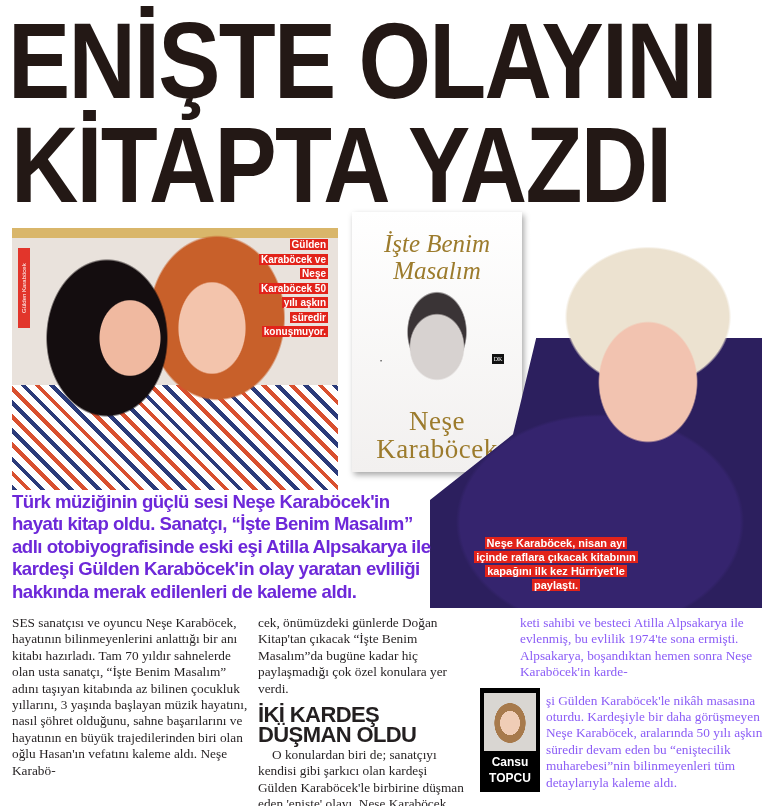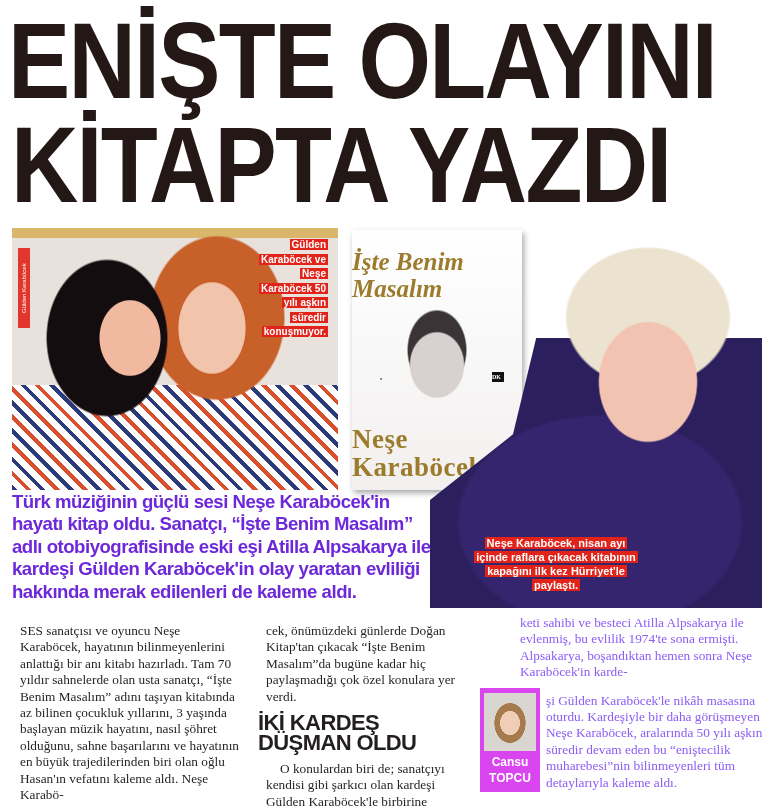--- a/index.html
+++ b/index.html
@@ -41,28 +41,28 @@
     position:absolute; right:10px; top:10px; width:74px;
     text-align:right; font-size:10px; font-weight:bold; line-height:14.5px; color:#fff;
   }
   .redcap span {
     background:#e2231a; color:#fff; padding:0 2px;
     box-decoration-break:clone; -webkit-box-decoration-break:clone;
   }
 
   
   .book {
-    position:absolute; left:352px; top:230px; width:170px; height:260px;
+    position:absolute; left:352px; top:212px; width:170px; height:260px;
     background:
       radial-gradient(ellipse 48px 58px at 85px 135px, #d7d2d0 0 55%, transparent 58%),
       radial-gradient(ellipse 52px 70px at 85px 120px, #3a3436 0 55%, transparent 58%),
       linear-gradient(180deg, #ffffff, #f2f0ef);
     box-shadow: 2px 3px 6px rgba(0,0,0,0.35);
-    color:#9c7b2c;
-    font-family:"Liberation Serif", serif; font-style:italic; font-weight:bold;
+    text-align:center; color:#9c7b2c;
+    font-family:"Liberation Serif", serif; font-style:italic; font-weight:normal;
   }
   .book .t1 { position:absolute; top:18px; left:0; right:0; font-size:25px; line-height:27px; }
   .book .a1 { position:absolute; top:195px; left:0; right:0; font-size:27px; line-height:28px; font-style:normal; letter-spacing:0.5px; }
   .book .pub { position:absolute; right:18px; top:142px; width:12px; height:10px; background:#111; color:#fff; font-size:6px; font-style:normal; line-height:10px; }
   .book .dot { position:absolute; left:28px; top:146px; font-size:6px; color:#333; font-style:normal; }
 
   
   .photo3 {
     position:absolute; left:430px; top:222px; width:332px; height:386px;
     background:
@@ -82,33 +82,33 @@
     position:absolute; left:12px; top:491px; width:420px;
     font-size:18.6px; font-weight:bold; line-height:22.4px; color:#6d28d9;
     letter-spacing:-0.5px;
   }
 
   
   .col {
     position:absolute; top:615px;
     font-family:"Liberation Serif", serif; font-size:13.3px; line-height:16.4px; color:#231f20;
   }
-  .col p { margin:8px; }
+  .col p { margin:0; }
   .col1 { left:12px; width:240px; }
   .col2 { left:258px; width:210px; }
   .subhead {
     font-family:"Liberation Sans", sans-serif; font-weight:bold; font-size:22px; line-height:20px;
     margin:8px 0 2px 0; letter-spacing:-0.6px; color:#231f20;
   }
   .indent { text-indent:14px; }
 
   
   .author {
     position:absolute; left:480px; top:688px; width:60px; height:104px;
-    background:#d946ef; text-align:center;
+    background:#000000; text-align:center;
   }
   .author .pic {
     margin:5px auto 0 auto; width:52px; height:58px;
     background:
       radial-gradient(ellipse 14px 17px at 26px 30px, #f0cdb6 0 70%, transparent 72%),
       radial-gradient(ellipse 22px 28px at 26px 30px, #a77a4c 0 70%, transparent 72%),
       #d9d6d2;
   }
   .author .name { color:#fff; font-weight:bold; font-size:12px; line-height:16px; margin-top:3px; }
   .col3-body { position:absolute; top:615px; left:520px; width:246px; font-family:"Liberation Serif", serif; font-size:13.3px; line-height:16.4px; color:#8b5cf6; }

